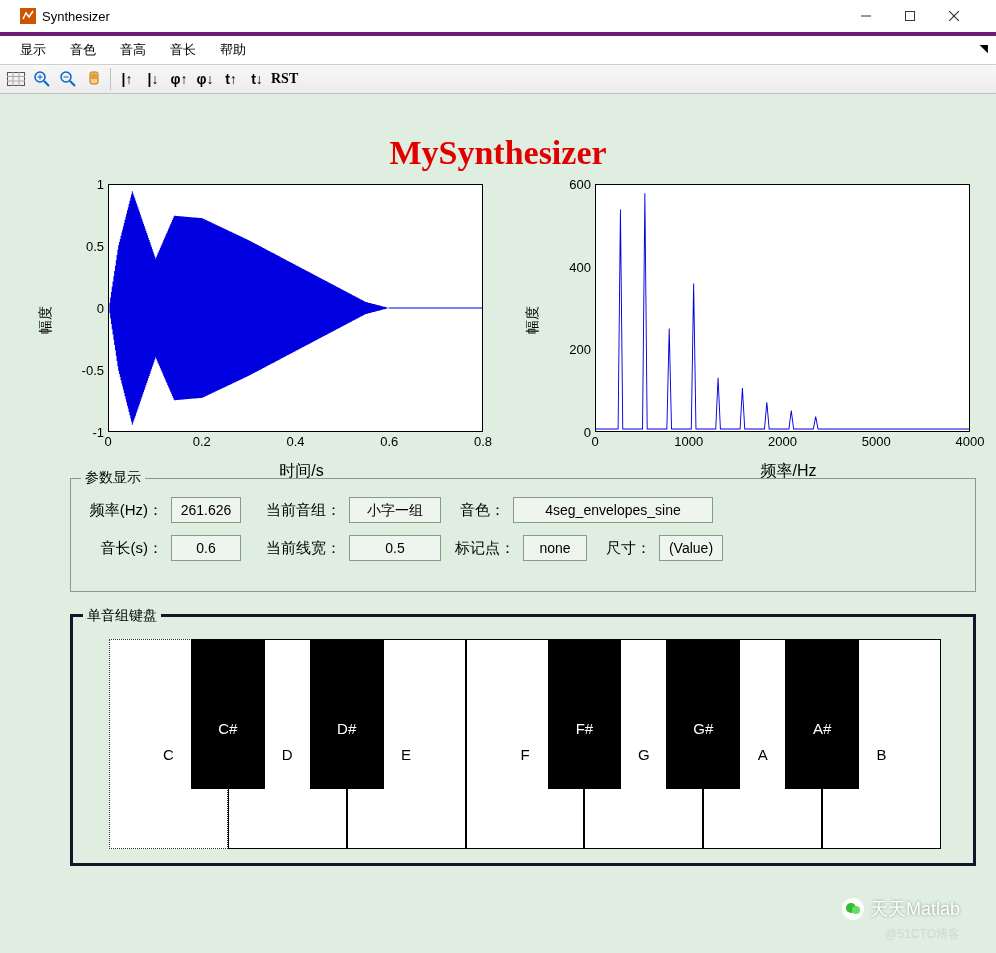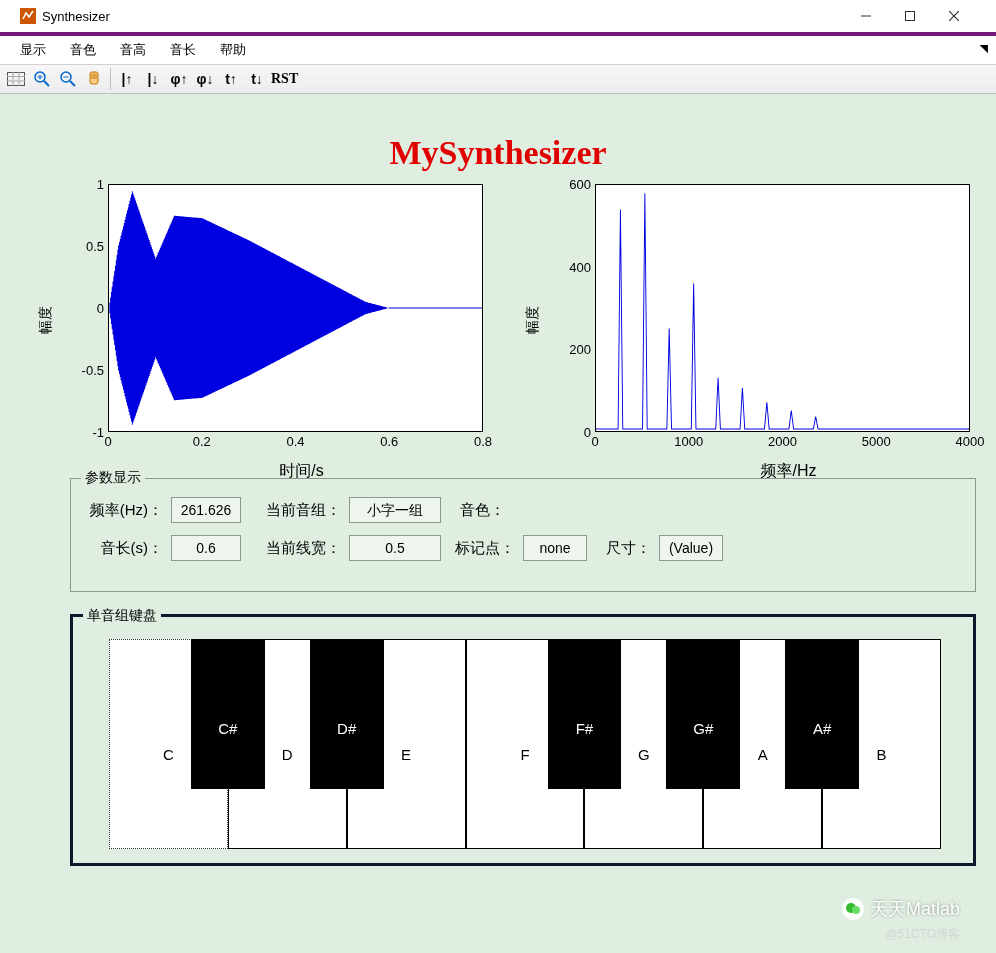--- a/index.html
+++ b/index.html
@@ -419,20 +419,21 @@
   </div>
 
   <div class="panel">
     <div class="panel-legend">参数显示</div>
     <div class="param-row">
       <span class="plabel">频率(Hz)：</span>
       <span class="pfield">261.626</span>
       <span class="plabel2">当前音组：</span>
       <span class="pfield" style="min-width:92px">小字一组</span>
       <span class="plabel3">音色：</span>
+      <span class="pfield lg">4seg_envelopes_sine</span>
     </div>
     <div class="param-row" style="margin-bottom:16px">
       <span class="plabel">音长(s)：</span>
       <span class="pfield">0.6</span>
       <span class="plabel2">当前线宽：</span>
       <span class="pfield" style="min-width:92px">0.5</span>
       <span class="plabel3" style="width:66px">标记点：</span>
       <span class="pfield sm">none</span>
       <span class="plabel3">尺寸：</span>
       <span class="pfield sm">(Value)</span>

